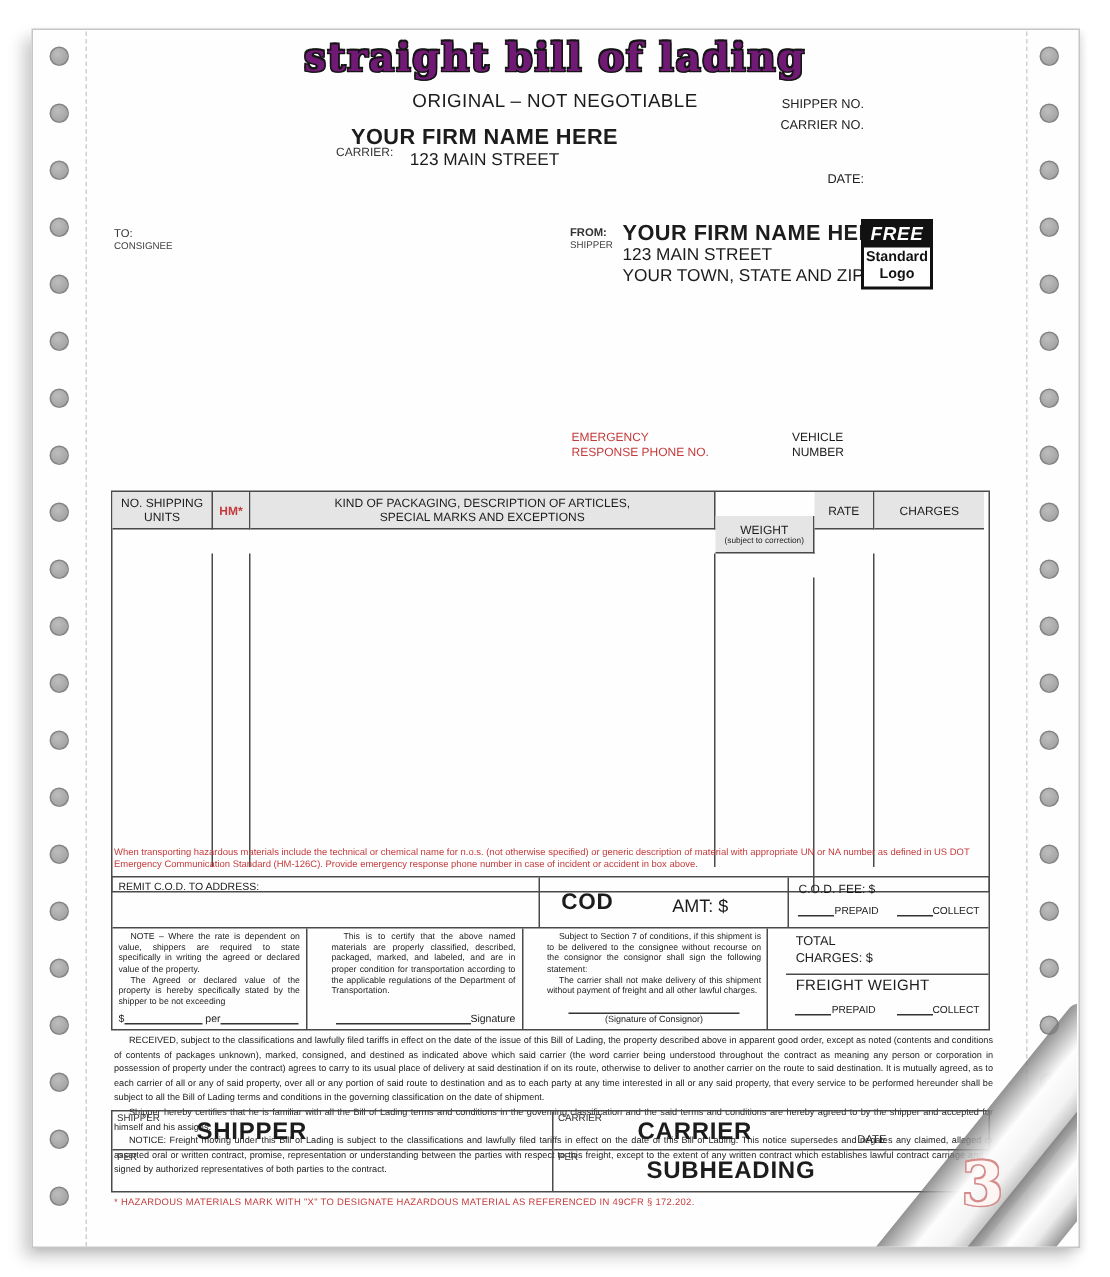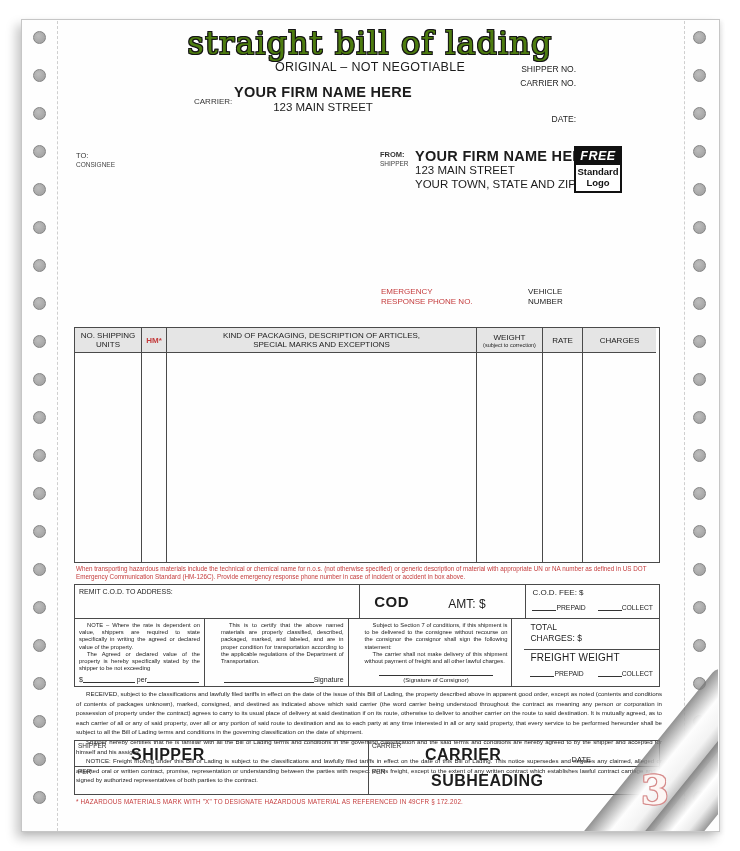--- a/index.html
+++ b/index.html
@@ -11,25 +11,25 @@
   
   #sheet{left:21px;top:19px;width:699px;height:813px;background:#fefefe;border:1px solid #c6c6c6;
          box-shadow:-5px 6px 10px rgba(0,0,0,.22), 2px 2px 4px rgba(0,0,0,.08);}
   .perf{top:21px;height:810px;border-left:1px dashed #cfcfcf;}
   .holes{width:13px;top:31px;}
   .hole{width:13px;height:13px;border-radius:50%;margin-bottom:25px;
         background:radial-gradient(circle at 40% 35%, #bdbdbd, #9c9c9c);border:1px solid #848484;}
 
   
   .title{left:60px;top:24px;width:620px;text-align:center;font-family:"DejaVu Serif",serif;
-         font-size:32px;font-weight:normal;letter-spacing:1px;color:#4d7c0f;
+         font-size:26px;font-weight:bold;letter-spacing:1px;color:#701a75;
          -webkit-text-stroke:1.6px #151515;paint-order:stroke fill;
          text-shadow:-1px -1px 0 #151515,1px -1px 0 #151515,-1px 1px 0 #151515,1px 1px 0 #151515;}
   .subtitle{left:60px;top:60px;width:620px;text-align:center;font-size:12.5px;letter-spacing:.3px;}
-  .carrier-label{left:194px;top:97px;font-size:8px;color:#333;}
+  .carrier-label{left:224px;top:97px;font-size:8px;color:#333;}
   .firm-top{left:232px;top:84px;width:182px;text-align:center;}
   .firm-top .nm{font-size:14.5px;font-weight:bold;letter-spacing:.3px;}
   .firm-top .st{font-size:11.5px;margin-top:1px;}
   .ref-labels{left:486px;width:90px;text-align:right;font-size:8.5px;color:#222;}
 
   
   .tiny-label{font-size:7.5px;color:#333;line-height:8.5px;}
   .tiny-sub{font-size:6.5px;color:#444;line-height:8px;}
   .from-firm{left:415px;top:149px;line-height:14px;}
   .from-firm .nm{font-size:14.5px;font-weight:bold;letter-spacing:.3px;}
@@ -42,21 +42,21 @@
   .two-line{font-size:8px;line-height:9.5px;}
 
   
   #btable{left:74px;top:327px;width:586px;border:1px solid var(--line);}
   .trow{display:flex;}
   .th{background:var(--hdr);border-right:1px solid var(--line);border-bottom:1px solid var(--line);
       height:25px;display:flex;flex-direction:column;justify-content:center;text-align:center;
       font-size:8px;line-height:9px;}
   .th:last-child,.td:last-child{border-right:none;}
   .td{height:209px;border-right:1px solid var(--line);}
-  .w-units{width:67px;} .w-hm{width:25px;} .w-desc{width:310px;} .w-wt{width:66px;} .w-rate{width:40px;} .w-chg{width:73px;}
+  .w-units{width:67px;} .w-hm{width:25px;} .w-desc{width:310px;} .w-wt{width:66px;margin-top:16px;} .w-rate{width:40px;} .w-chg{width:73px;}
   .wt-sub{font-size:5.5px;line-height:6px;}
 
   .hazmat{left:76px;top:565px;width:592px;font-size:6.3px;line-height:8px;color:var(--red);}
 
   
   #band{left:74px;top:584px;width:586px;border:1px solid var(--line);}
   .band-r1{display:flex;height:34px;border-bottom:1px solid var(--line);}
   .remit{width:295px;border-right:1px solid var(--line);padding:3px 4px;font-size:7px;}
   .codamt{width:172px;border-right:1px solid var(--line);position:relative;}
   .codamt .cod{position:absolute;left:14px;top:8px;font-size:15px;font-weight:bold;letter-spacing:.5px;}

